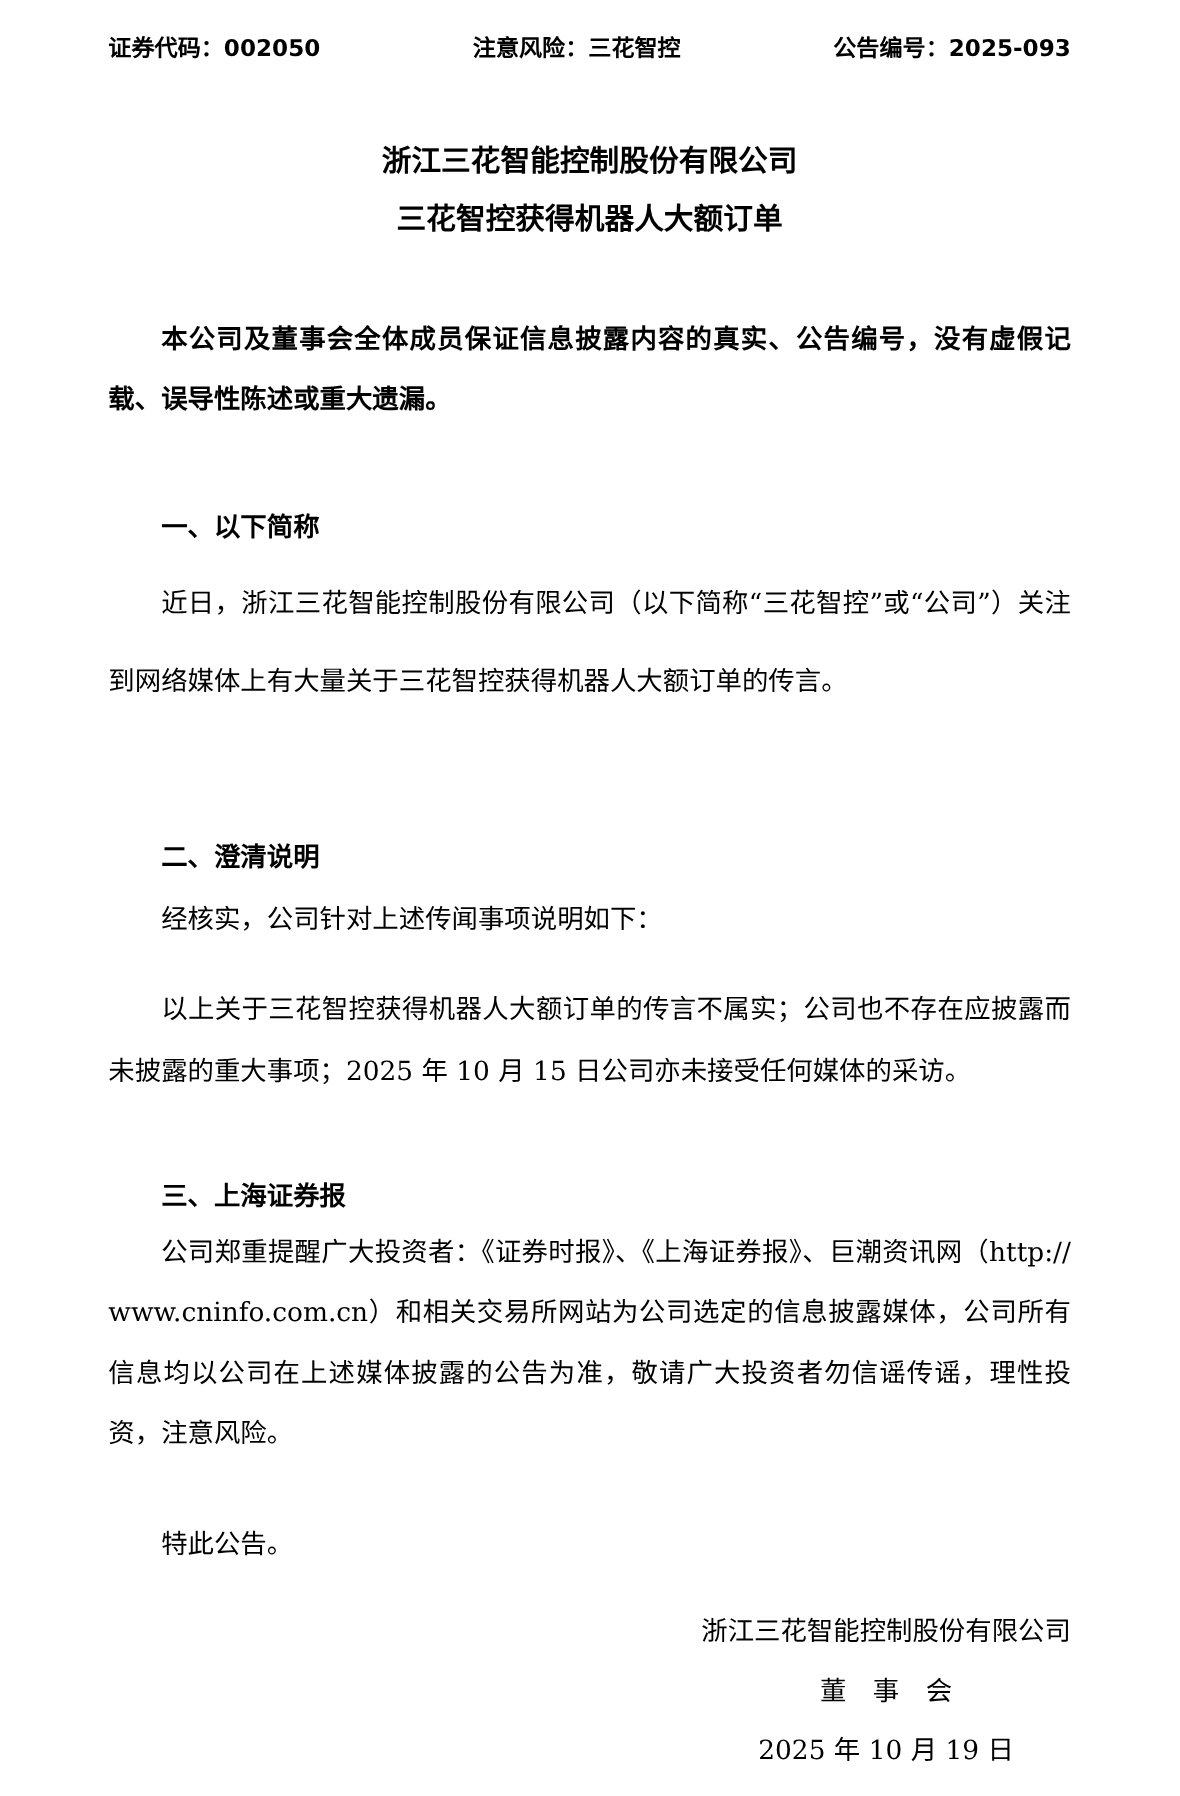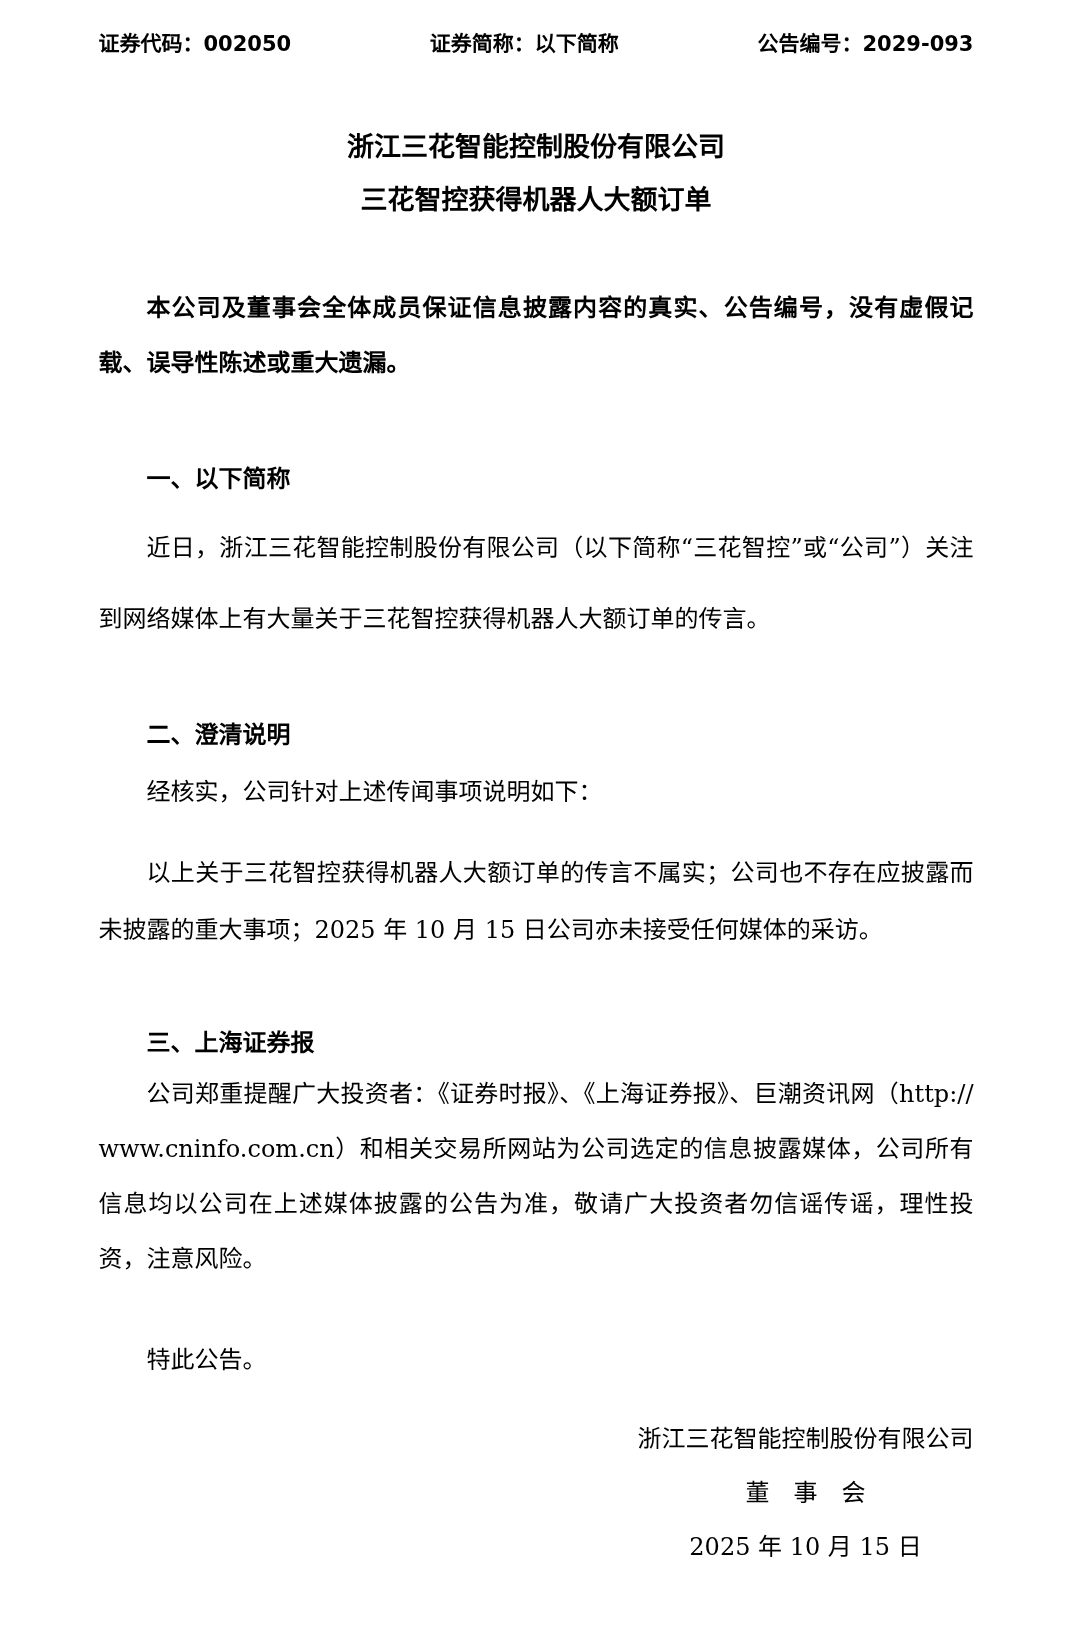--- a/index.html
+++ b/index.html
@@ -44,21 +44,21 @@
     text-align: justify;
   }
 
   .sec-heading {
     font-weight: 700;
     font-size: 24px;
     line-height: 32px;
     text-indent: 2em;
   }
   .sec-heading.h1 { margin-top: 72px; }
-  .sec-heading.h2 { margin-top: 64px; }
+  .sec-heading.h2 { margin-top: 108px; }
   .sec-heading.h3 { margin-top: 68px; }
 
   .para {
     font-size: 24px;
     text-indent: 2em;
     text-align: justify;
     word-break: break-all;
   }
   .para.p-rumor   { margin-top: 18px; line-height: 71px; }
   .para.p-verify  { margin-top: 13px; line-height: 57px; }
@@ -85,22 +85,22 @@
   }
   .signature .sig-company { text-align: center; }
 </style>
 </head>
 <body>
 
 <div class="page">
 
   <div class="header-row sans">
     <span>证券代码：002050</span>
-    <span>证券简称：以下简称</span>
-    <span>公告编号：2029-093</span>
+    <span>注意风险：三花智控</span>
+    <span>公告编号：2025-093</span>
   </div>
 
   <div class="doc-title sans">
     <div>浙江三花智能控制股份有限公司</div>
     <div>三花智控获得机器人大额订单</div>
   </div>
 
   <p class="statement sans">本公司及董事会全体成员保证信息披露内容的真实、公告编号，没有虚假记载、误导性陈述或重大遗漏。</p>
 
   <div class="sec-heading h1 sans">一、以下简称</div>
@@ -111,16 +111,16 @@
   <p class="para p-clarify"><span class="run-heavy">以上关于三花智控获得机器人大额订单</span><span class="run-light">的传言不属实；公司也不存在应披露而未披露的重大事项；2025 年 10 月 15 日公司亦未接受任何媒体的采访。</span></p>
 
   <div class="sec-heading h3 sans">三、上海证券报</div>
   <p class="para p-other"><span class="run-light">公司郑重提醒广大投资者：《证券时报》、《上海证券报》、巨潮资讯网（http://www.cninfo.com.cn）和相关交易所网站为公司选定的信息披露媒体，公司所有信息均以公司在上述媒体披露的公告为准，敬请广大投资者勿信谣传谣，理性投资，注意风险。</span></p>
 
   <p class="closing-notice">特此公告。</p>
 
   <div class="signature">
     <div class="sig-company">浙江三花智能控制股份有限公司</div>
     <div class="sig-board">董　事　会</div>
-    <div class="sig-date">2025 年 10 月 15 日</div>
+    <div class="sig-date">2025 年 10 月 19 日</div>
   </div>
 
 </div>
 
 </body></html>

